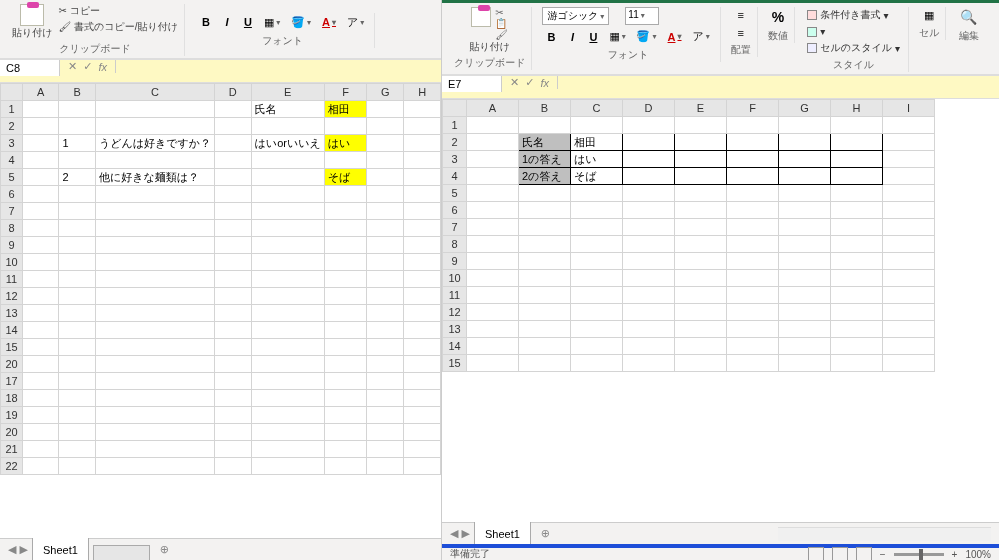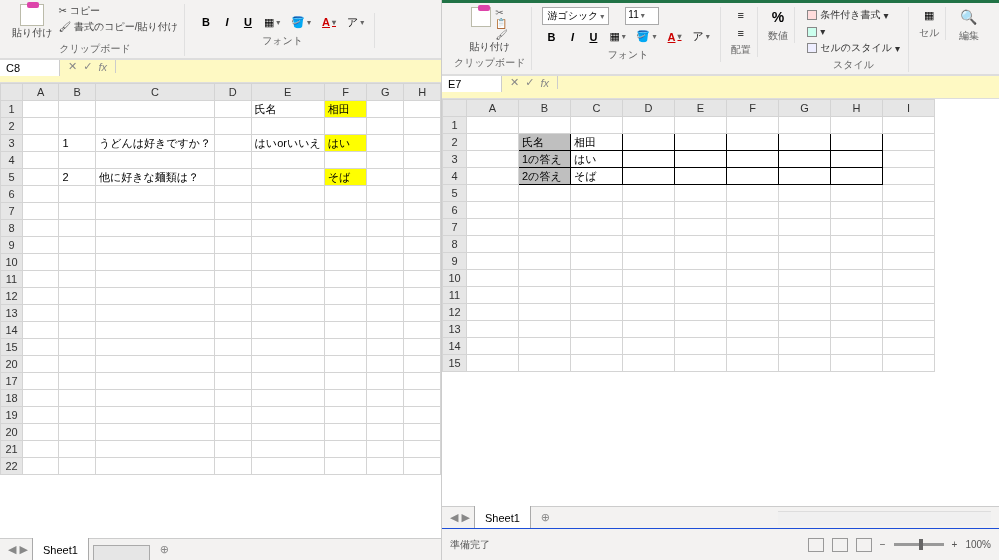--- a/index.html
+++ b/index.html
@@ -51,21 +51,21 @@
   .bordered { border: 1px solid #000 !important; }
   .right-align { text-align: right; }
 
   
   .tab-bar { display: flex; align-items: center; border-top: 1px solid #ccc; height: 22px; background: #f3f2f1; padding: 0 8px; gap: 4px; font-size: 11px; }
   .tab { padding: 18px 10px; background: #fff; border: 1px solid #aaa; border-bottom: none; }
   .tab.inactive { background: #e6e6e6; margin-top: 40px; }
   .tab-add { padding: 0 6px; color: #888; }
 
   
-  .status-bar { display: flex; align-items: center; justify-content: space-between; height: 32px; background: #f3f2f1; border-top: 1px solid #1d4ed8; padding: 0 8px; font-size: 10px; color: #555; }
+  .status-bar { display: flex; align-items: center; justify-content: space-between; height: 16px; background: #f3f2f1; border-top: 4px solid #1d4ed8; padding: 0 8px; font-size: 10px; color: #555; }
   .view-controls { display: flex; align-items: center; gap: 8px; }
   .view-icon { width: 16px; height: 14px; border: 1px solid #999; display:inline-block; }
   .slider { width: 50px; height: 3px; background: #999; position: relative; }
   .slider::after { content:""; position:absolute; left:50%; top:-4px; width:4px; height:11px; background:#666; }
 
   .scroll-h { height: 14px; background: #f0f0f0; border-top:1px solid #ddd; }
 
   .title-accent { height: 3px; background: #217346; }
 
   .col-generic { width: 52px; }

